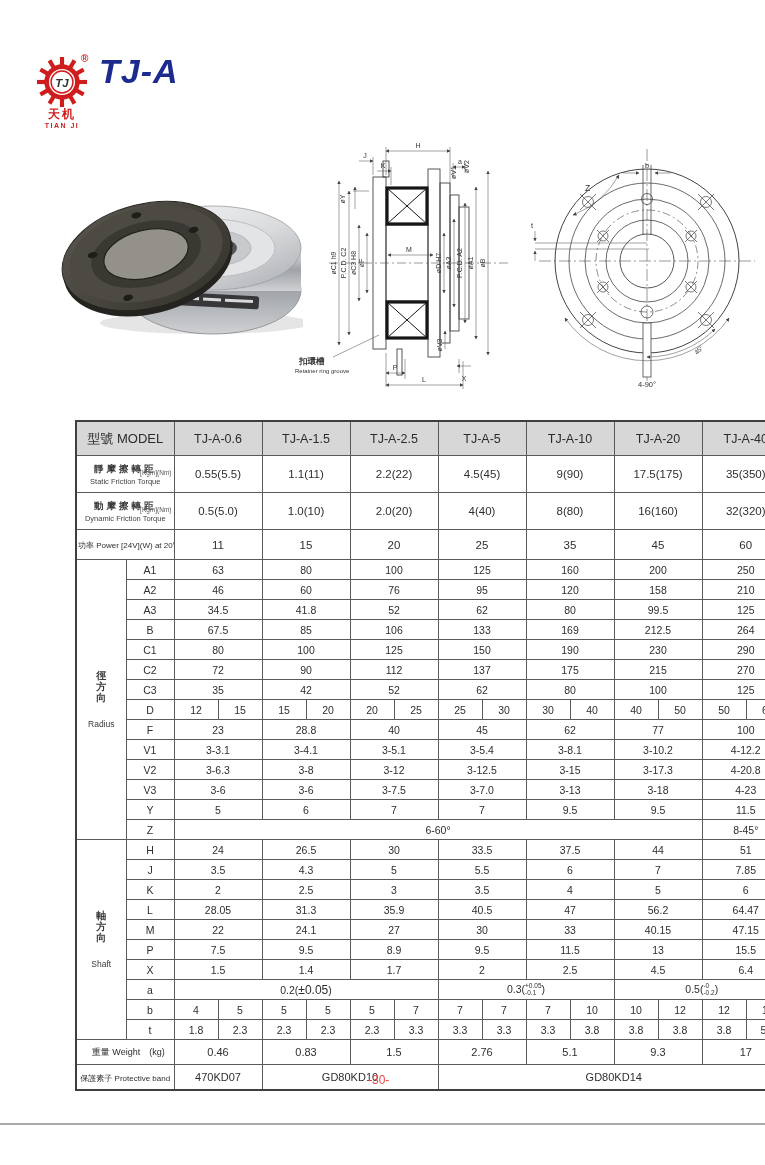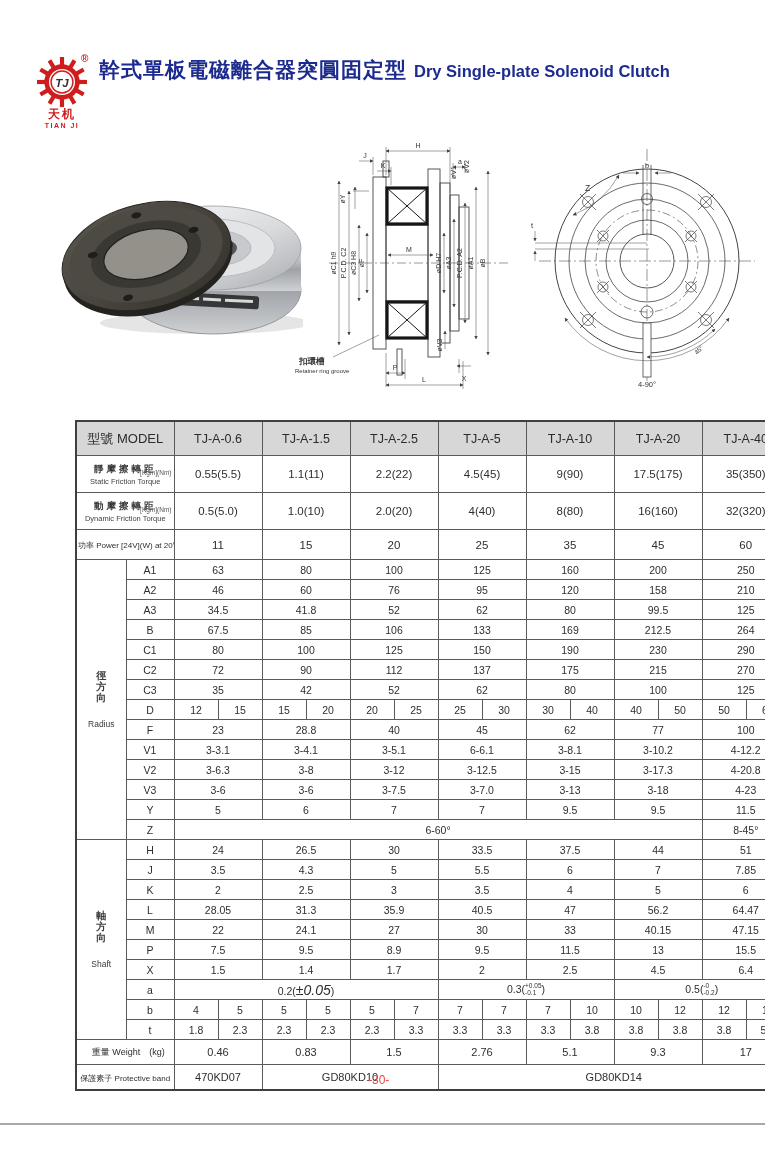--- a/index.html
+++ b/index.html
@@ -39,21 +39,21 @@
   .cnrow .cn{font-size:9.5px;letter-spacing:3px;font-weight:bold;color:#3a3a3a;}
   .unit{position:absolute;right:2px;top:13px;font-size:6.5px;color:#555;letter-spacing:0;}
   .enrow{font-size:7.5px;color:#444;letter-spacing:0;margin-top:1px;}
   .plbl{font-size:8px !important;white-space:nowrap;transform:scaleX(.92);transform-origin:left center;}
   .wlbl{font-size:9px !important;margin-left:6px;}
   .prlbl{font-size:8px !important;white-space:nowrap;}
   td.gcell{background:#fff;}
   .gv{font-size:10px;line-height:11px;font-weight:bold;color:#3a3a3a;}
   .gen{font-size:8.5px;margin-top:16px;color:#3a3a3a;}
   td.rlbl{font-size:10.5px;}
-  .tol{font-size:14px;font-style:italic;}
+  .tol{font-size:12px;}
   .tolstack{display:inline-flex;flex-direction:column;font-size:6.5px;line-height:6.5px;vertical-align:middle;text-align:left;}
 
   
   .footnote{position:absolute;left:30px;top:1064px;}
   .fn-cn{font-size:11px;color:#111;font-weight:bold;letter-spacing:.5px;}
   .fn-en{font-size:9px;color:#333;margin-left:13px;margin-top:1px;}
   .pagenum{position:absolute;left:368px;top:1073px;width:70px;font-size:12px;color:#ef4444;}
   .botline{position:absolute;left:0;right:0;top:1123px;height:2px;background:#a8a8a8;}
 </style>
 </head>
@@ -83,23 +83,21 @@
       <circle cx="24" cy="24" r="12.5" fill="#fff"></circle>
       <circle cx="24" cy="24" r="10.5" fill="none" stroke="#cf1d1d" stroke-width="1.4"></circle>
       <text x="24" y="28.5" text-anchor="middle" font-size="11" font-weight="bold" font-style="italic" fill="#cf1d1d">TJ</text>
     </svg>
     <span class="logo-reg">®</span>
     <div class="logo-cn">天机</div>
     <div class="logo-en">TIAN JI</div>
   </div>
 
   <div class="title-block">
-    <div class="subtitle">
-      <span class="sub-cn">幹式單板電磁離合器突圓固定型</span><span class="sub-en">Dry Single-plate Solenoid Clutch</span>
-    </div>
+    <div class="series">TJ-A</div>
   </div>
 
   <svg class="photo" width="248" height="168" viewBox="0 0 248 168">
     <defs>
       <linearGradient id="metalTop" x1="0" y1="0" x2="1" y2="1">
         <stop offset="0" stop-color="#f7f8f9"></stop>
           <stop offset="0.55" stop-color="#d9dbdd"></stop>
           <stop offset="1" stop-color="#a9acb0"></stop>
       </linearGradient>
       <linearGradient id="wallg" x1="0" y1="0" x2="0" y2="1">
@@ -461,21 +459,21 @@
             <td colspan="2">45</td>
             <td colspan="2">62</td>
             <td colspan="2">77</td>
             <td colspan="2">100</td>
           </tr>
           <tr class="dimr">
             <td class="rlbl">V1</td>
             <td colspan="2">3-3.1</td>
             <td colspan="2">3-4.1</td>
             <td colspan="2">3-5.1</td>
-            <td colspan="2">6-6.1</td>
+            <td colspan="2">3-5.4</td>
             <td colspan="2">3-8.1</td>
             <td colspan="2">3-10.2</td>
             <td colspan="2">4-12.2</td>
           </tr>
           <tr class="dimr">
             <td class="rlbl">V2</td>
             <td colspan="2">3-6.3</td>
             <td colspan="2">3-8</td>
             <td colspan="2">3-12</td>
             <td colspan="2">3-12.5</td>

